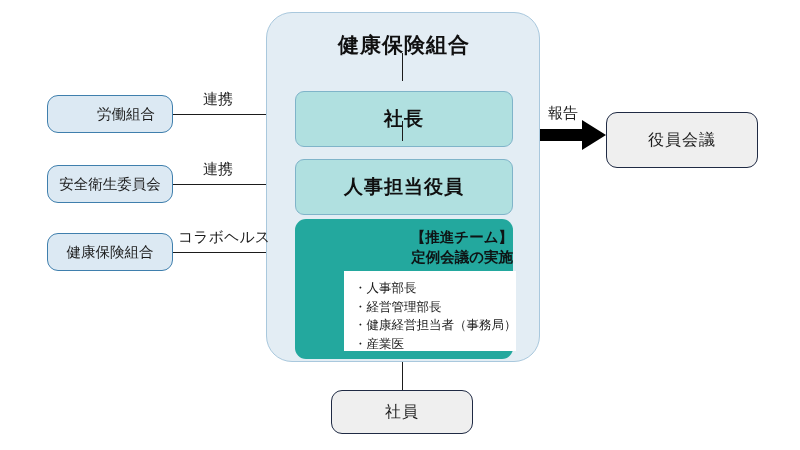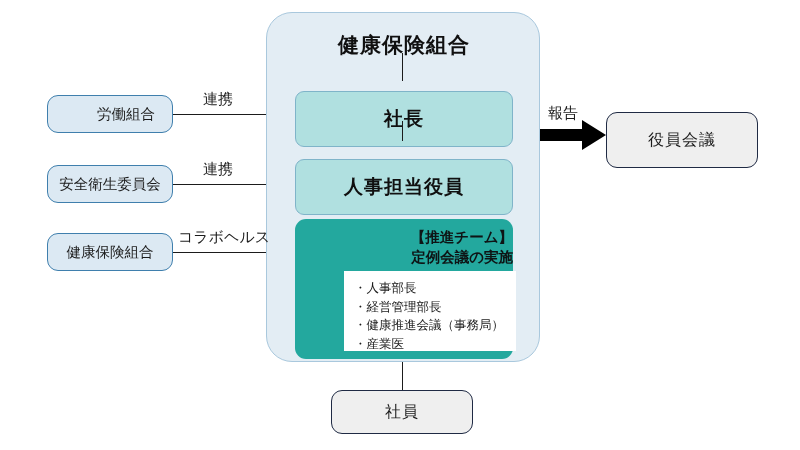--- a/index.html
+++ b/index.html
@@ -198,21 +198,21 @@
     <div class="role-box role-hr">人事担当役員</div>
 
     <div class="team-box">
       <div class="team-heading">
         <div>【推進チーム】</div>
         <div>定例会議の実施</div>
       </div>
       <div class="team-list">
         <div>・人事部長</div>
         <div>・経営管理部長</div>
-        <div>・健康推進会議（事務局）</div>
+        <div>・健康経営担当者（事務局）</div>
         <div>・産業医</div>
       </div>
     </div>
 
     <div class="vline v-pres-hr" style="left:135px; top:40px; height:28px;"></div>
     <div class="vline v-hr-team" style="left:135px; top:108px; height:20px;"></div>
   </div>
 
   <div class="partner-box partner-union">労働組合</div>
   <div class="partner-box partner-safety">安全衛生委員会</div>

